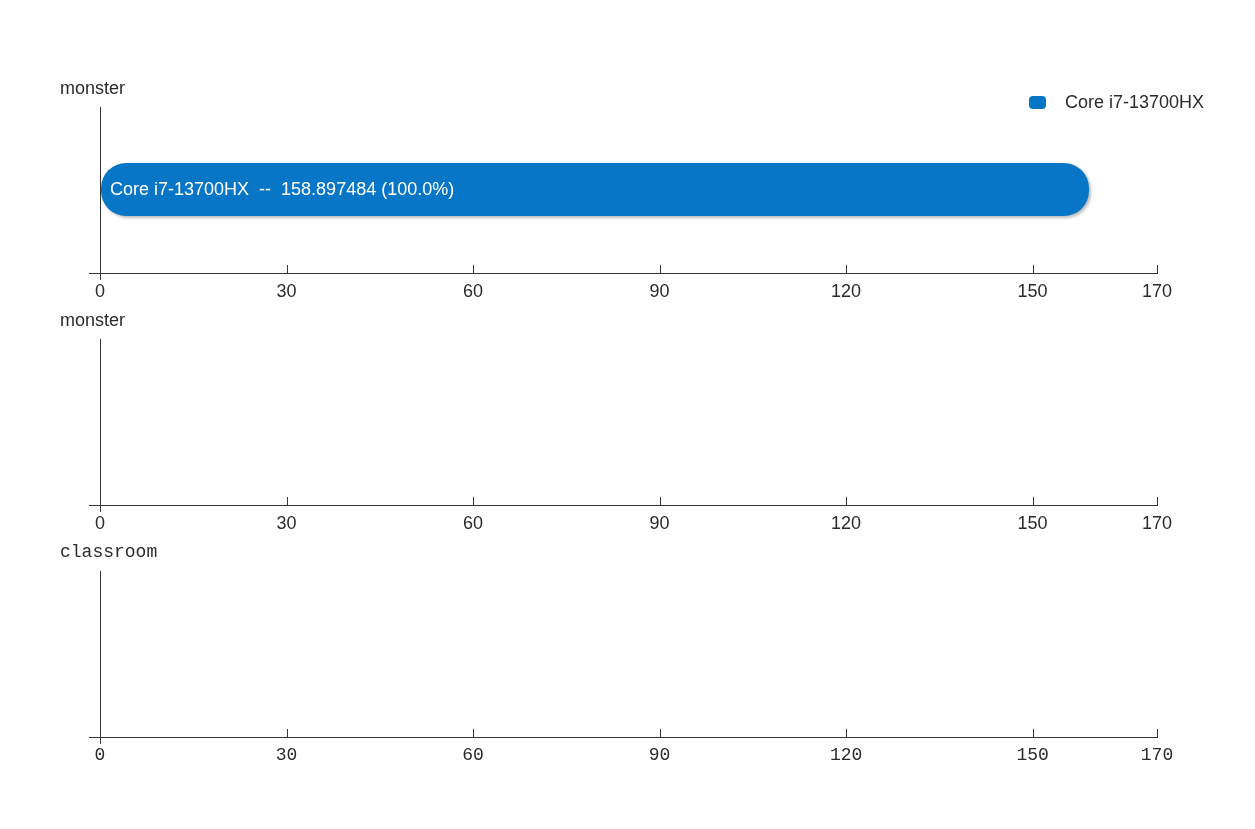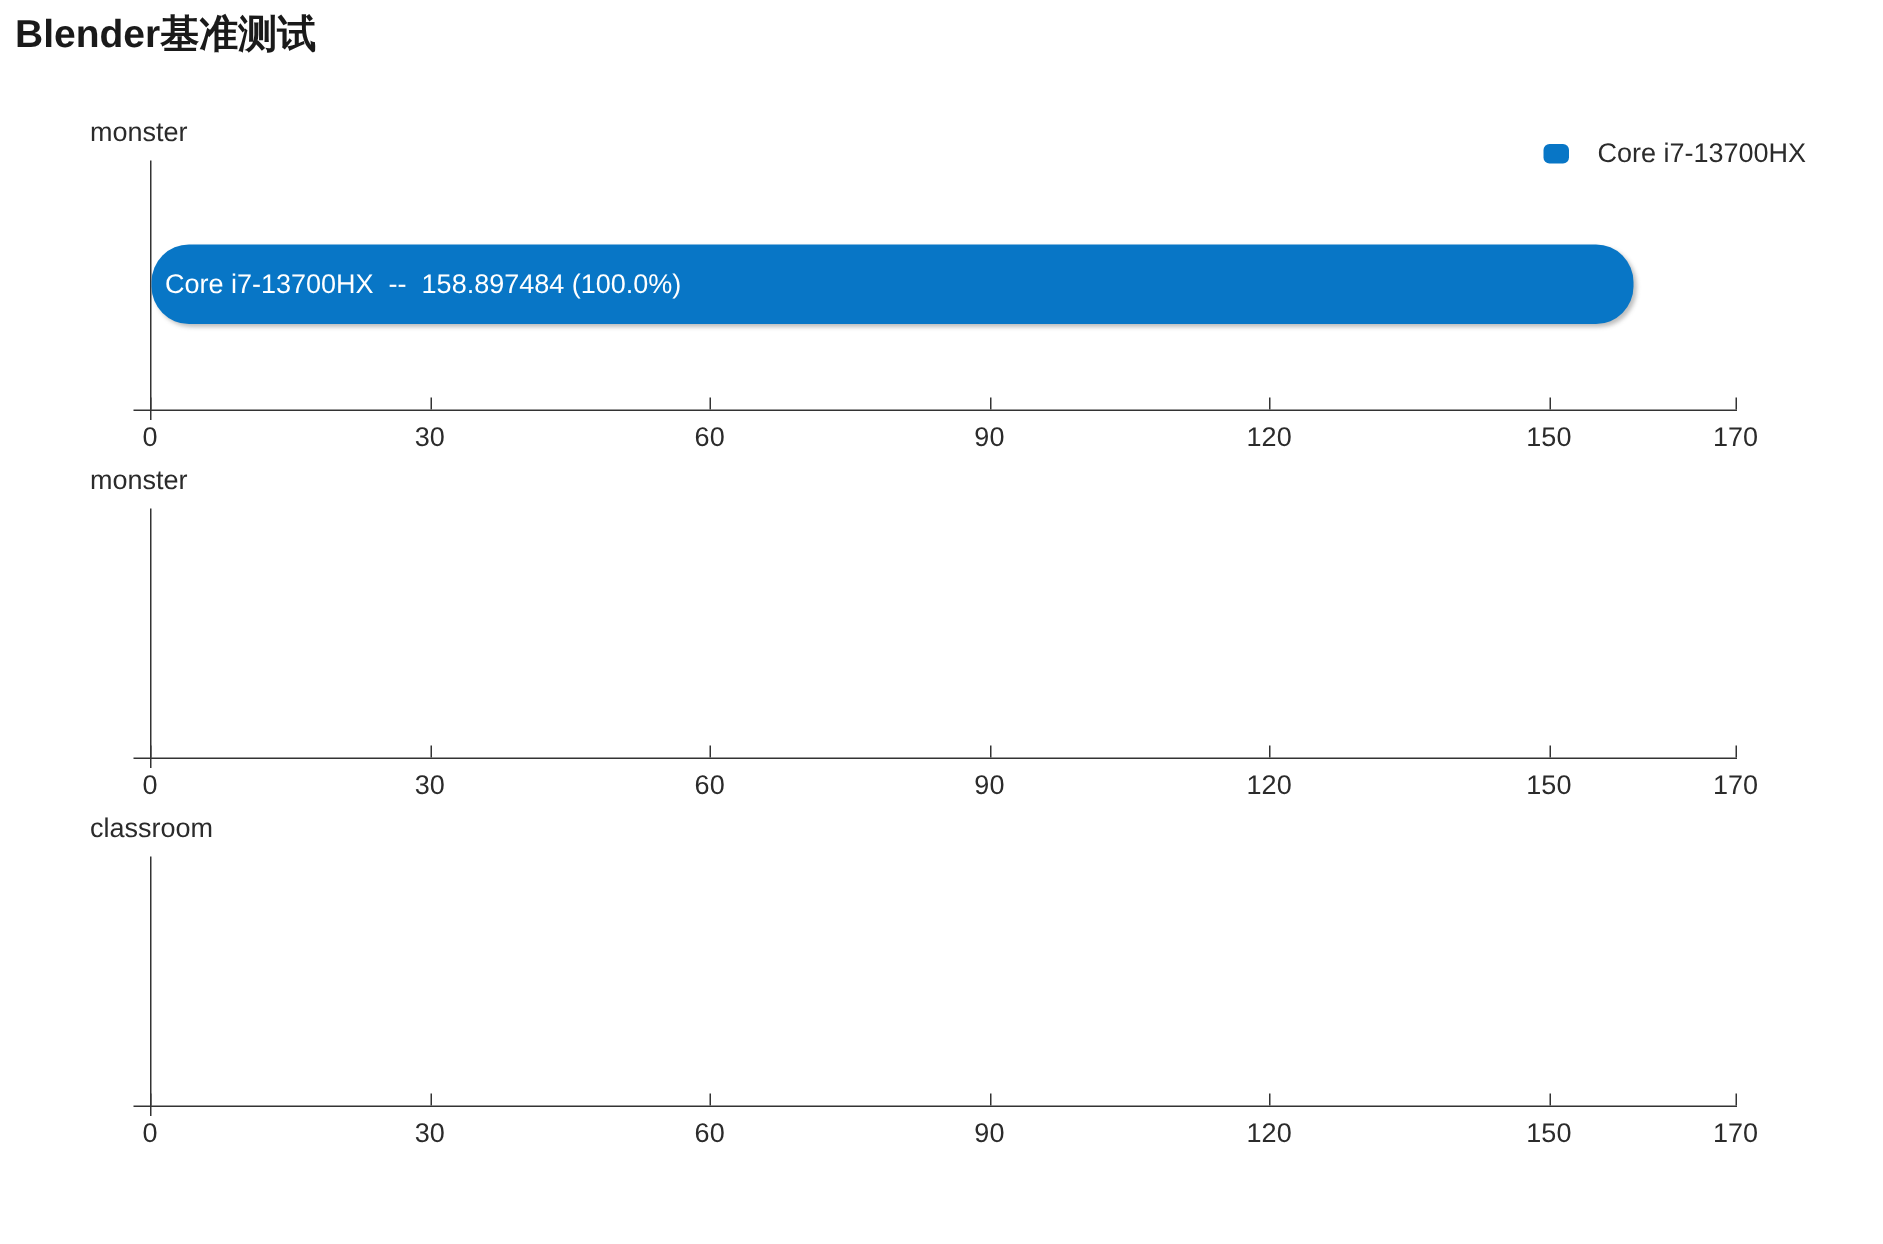--- a/index.html
+++ b/index.html
@@ -58,21 +58,20 @@
   }
   .tick-label{
     position:absolute;top:174px;transform:translateX(-50%);
     font-size:18px;color:#2b2b2b;
   }
 </style>
 </head>
 <body>
 
 <div class="page">
-  <div class="title">Blender基准测试</div>
   <div class="legend">
     <span class="legend-swatch" style="background: rgb(8, 118, 198);"></span>
     <span class="legend-label">Core i7-13700HX</span>
   </div>
   <div id="charts">
   <div class="chart-block" style="top: 78px;">
     <div class="cat-label">monster</div>
     <div class="plot">
       <div class="yaxis"></div>
       <div class="baseline"></div>
@@ -111,21 +110,21 @@
           <div class="tick-label" style="left: 659.6px;">90</div>
           <div class="tick" style="left: 846.1px;"></div>
           <div class="tick-label" style="left: 846.1px;">120</div>
           <div class="tick" style="left: 1032.6px;"></div>
           <div class="tick-label" style="left: 1032.6px;">150</div>
           <div class="tick" style="left: 1157px;"></div>
           <div class="tick-label" style="left: 1157px;">170</div>
         </div>
   </div>
 
-  <div class="chart-block" style="top: 542px;">
+  <div class="chart-block" style="top: 542px; font-family: Liberation Mono, monospace;">
     <div class="cat-label">classroom</div>
     <div class="plot">
       <div class="yaxis"></div>
       <div class="baseline"></div>
     <div class="tick" style="left: 100px;"></div>
           <div class="tick-label" style="left: 100px;">0</div>
           <div class="tick" style="left: 286.5px;"></div>
           <div class="tick-label" style="left: 286.5px;">30</div>
           <div class="tick" style="left: 473.1px;"></div>
           <div class="tick-label" style="left: 473.1px;">60</div>

